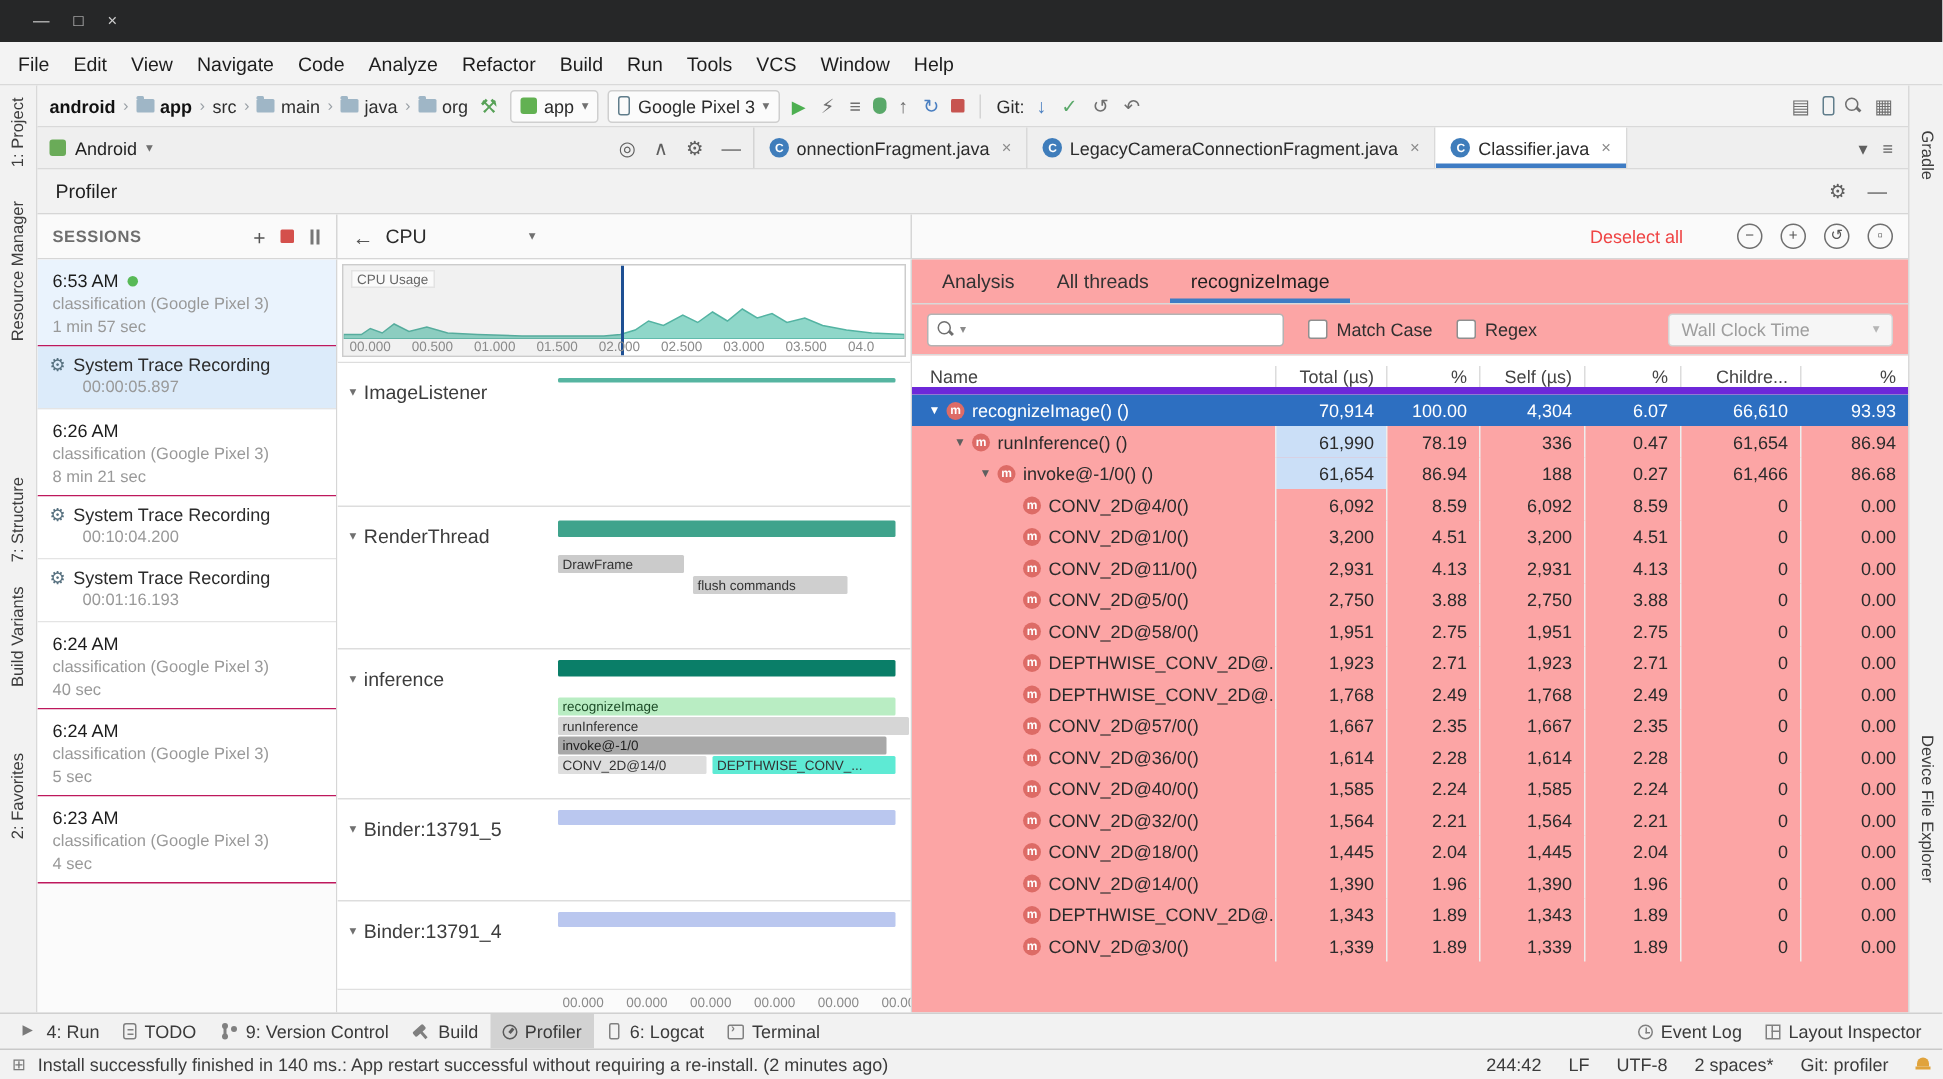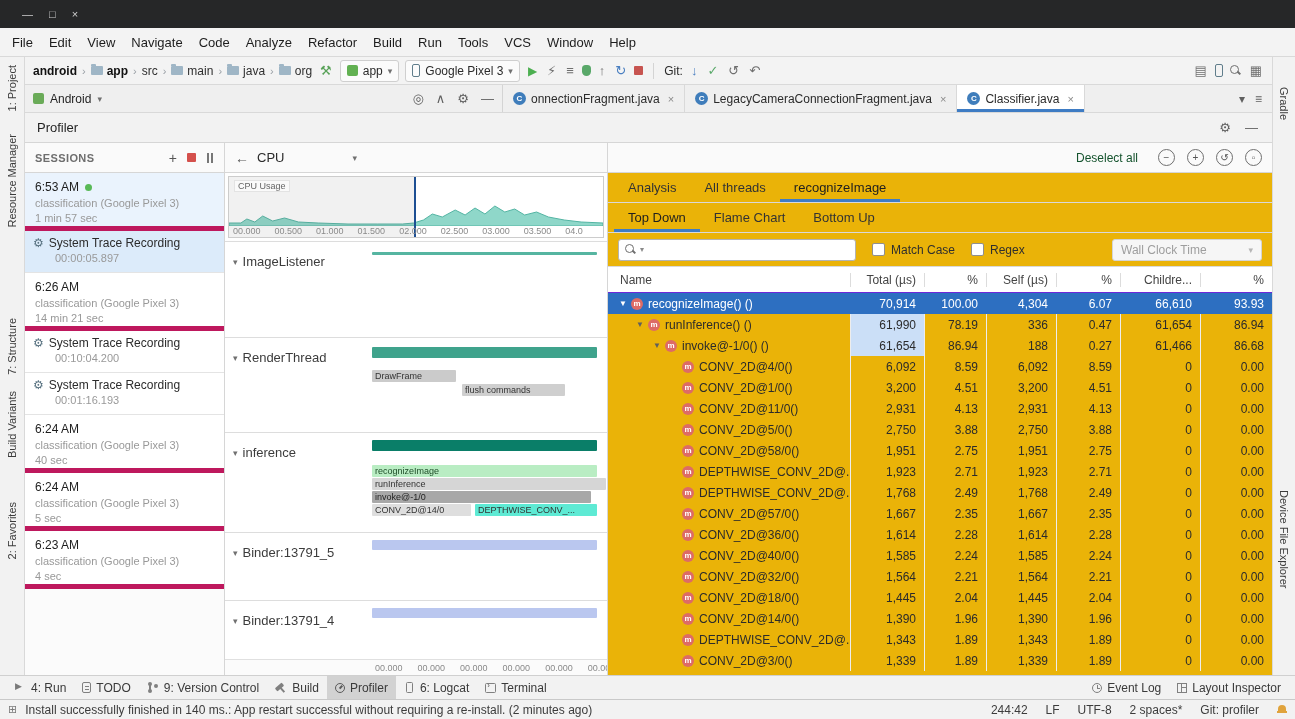--- a/index.html
+++ b/index.html
@@ -82,29 +82,29 @@
   .ph-sessions{width:200px;flex:none;border-right:1px solid #d6d6d6;display:flex;align-items:center;padding:0 10px;gap:10px}
   .sess-title{font-size:11px;font-weight:bold;color:#6e6e6e;letter-spacing:.4px;flex:1}
   .plus-ic{font-size:14px;color:#555}
   .stop-session{width:9px;height:9px;background:#d4504c;border-radius:1px}
   .pause-ic{width:8px;height:10px;background:linear-gradient(#777,#777) 1px 0/2px 100% no-repeat,linear-gradient(#777,#777) 5px 0/2px 100% no-repeat}
   .ph-cpu{width:383px;flex:none;border-right:1px solid #d6d6d6;display:flex;align-items:center;gap:8px;padding:0 10px}
   .back-ic{font-size:14px;color:#555}
   .cpu-label{font-size:13px;color:#2b2b2b}
   .cpu-dd{font-size:9px;color:#707070;margin-left:60px}
   .ph-right{flex:1;display:flex;align-items:center;justify-content:flex-end;gap:12px;padding-right:10px}
-  .deselect{color:#14532d;font-size:12px;margin-right:8px}
+  .deselect{color:#ef4444;font-size:12px;margin-right:24px}
   .zbtn{width:17px;height:17px;border:1.3px solid #6f6f6f;border-radius:50%;display:flex;align-items:center;justify-content:center;font-size:10px;color:#555}
 
   
   .pbody{flex:1;display:flex;min-height:0}
 
   
   .sessions{width:200px;flex:none;border-right:1px solid #d6d6d6;background:#fbfbfb;overflow:hidden}
-  .session-item{height:58px;padding:7px 10px 0;border-bottom:5px solid #be185d;background:#fff}
+  .session-item{height:58px;padding:7px 10px 0;border-bottom:1px solid #be185d;background:#fff}
   .session-item.sel{background:#eaf3fd}
   .s-line1{display:flex;align-items:center}
   .s-time{font-size:12px;color:#1c1c1c}
   .live-dot{width:7px;height:7px;border-radius:50%;background:#58b957;margin-left:6px}
   .s-desc{font-size:11px;color:#999;margin-top:3px;white-space:nowrap;overflow:hidden}
   .trace-item{height:42px;padding:5px 8px 0;border-bottom:1px solid #e4e4e4;background:#fff}
   .trace-item.sel{background:#dcebfa}
   .t-line1{display:flex;align-items:center;gap:5px}
   .gear-ic{color:#56707f;font-size:12px}
   .t-title{font-size:12px;color:#2b2b2b}
@@ -131,33 +131,33 @@
   .inf-state{left:147px;right:10px;top:7px;height:11px;background:#0a7e68;padding:0}
   .inf-recog{left:147px;right:10px;top:32px;background:#b9edc3;color:#1e4d28}
   .inf-run{left:147px;right:1px;top:45px;background:#d6d6d6}
   .inf-invoke{left:147px;right:16px;top:58px;background:#a8a8a8;color:#1f1f1f}
   .inf-conv{left:147px;width:99px;top:71px;background:#dedede}
   .inf-dw{left:250px;right:10px;top:71px;background:#5eead4}
   .b-bar{left:147px;right:10px;top:7px;height:10px;background:#bac7ef;padding:0}
   .sel-axis{height:16px;border-top:1px solid #e0e0e0;background:#fbfbfb;display:flex;gap:15px;padding-left:150px;align-items:center;flex:none;overflow:hidden}
 
   
-  .analysis{flex:1;min-width:0;background:#eab308;display:flex;flex-direction:column}
+  .analysis{flex:1;min-width:0;background:#fca5a5;display:flex;flex-direction:column}
   .atabs{height:30px;border-bottom:1px solid #d9d9d9;display:flex;align-items:stretch;padding:0 6px;flex:none}
   .atab,.stab{display:flex;align-items:center;padding:0 14px;font-size:13px;color:#333}
   .atab.sel,.stab.sel{box-shadow:inset 0 -3px 0 #3e7cc4;color:#1f1f1f}
   .stabs{height:30px;border-bottom:1px solid #d9d9d9;display:flex;align-items:stretch;padding:0 6px;flex:none}
   .filterrow{height:34px;border-bottom:1px solid #d9d9d9;display:flex;align-items:center;padding:0 10px;gap:16px;flex:none}
   .searchbox{width:238px;height:22px;border:1px solid #b3b3b3;border-radius:3px;background:#fff;display:flex;align-items:center;padding:0 5px;gap:3px}
   .searchbox .sdd{font-size:8px;color:#8a8a8a}
   .cb{display:flex;align-items:center;gap:6px;font-size:12px;color:#2f2f2f}
   .cbbox{width:13px;height:13px;border:1px solid #8f8f8f;border-radius:2px;background:#fff}
   .clock-combo{margin-left:auto;height:22px;min-width:150px;border:1px solid #d4d4d4;background:#f6f6f6;border-radius:3px;color:#9e9e9e;font-size:12px;display:flex;align-items:center;gap:14px;padding:0 8px}
   .clock-combo .dd{font-size:9px;color:#b5b5b5;margin-left:auto}
-  .thead{height:26px;border-bottom:1px solid #6d28d9;display:flex;align-items:center;background:#fff;flex:none}
+  .thead{height:26px;border-bottom:5px solid #6d28d9;display:flex;align-items:flex-end;background:#fff;flex:none}
   .th{display:flex;align-items:center;font-size:12px;color:#444}
   .th.c-name{flex:1;padding-left:12px}
   .th:not(.c-name){justify-content:flex-end;padding-right:8px;border-left:1px solid #dcdcdc}
   .c-total{width:74px;flex:none}.c-pct{width:62px;flex:none}.c-self{width:70px;flex:none}
   .c-pct2{width:64px;flex:none}.c-child{width:80px;flex:none}.c-pct3{width:72px;flex:none}
   .tbody{flex:1;overflow:hidden}
   .trow{height:21px;display:flex;align-items:stretch}
   .td{display:flex;align-items:center;font-size:12px;color:#2b2b2b;overflow:hidden;white-space:nowrap}
   .td.c-name{flex:1;min-width:0}
   .td.num{justify-content:flex-end;padding-right:8px;border-left:1px solid #ededed}
@@ -385,21 +385,21 @@
                 <span class="gear-ic">⚙</span>
                 <span class="t-title">System Trace Recording</span>
               </div>
               <div class="t-dur">00:00:05.897</div>
             </div>
             <div class="session-item">
               <div class="s-line1">
                 <span class="s-time">6:26 AM</span>
               </div>
               <div class="s-desc">classification (Google Pixel 3)</div>
-              <div class="s-desc">14 min 21 sec</div>
+              <div class="s-desc">8 min 21 sec</div>
             </div>
             <div class="trace-item">
               <div class="t-line1">
                 <span class="gear-ic">⚙</span>
                 <span class="t-title">System Trace Recording</span>
               </div>
               <div class="t-dur">00:10:04.200</div>
             </div>
             <div class="trace-item">
               <div class="t-line1">
@@ -506,25 +506,20 @@
               <span class="ax-label">00.000</span>
             </div>
         </div>
 
         <div class="analysis">
           <div class="atabs">
               <span class="atab">Analysis</span>
               <span class="atab">All threads</span>
               <span class="atab sel">recognizeImage</span>
             </div>
-          <div class="stabs">
-              <span class="stab sel">Top Down</span>
-              <span class="stab">Flame Chart</span>
-              <span class="stab">Bottom Up</span>
-            </div>
           <div class="filterrow">
             <span class="searchbox">
               <span class="mag-ic"></span>
               <span class="sdd">▾</span>
             </span>
             <span class="cb">
               <span class="cbbox"></span>
               <span>Match Case</span>
             </span>
             <span class="cb">

